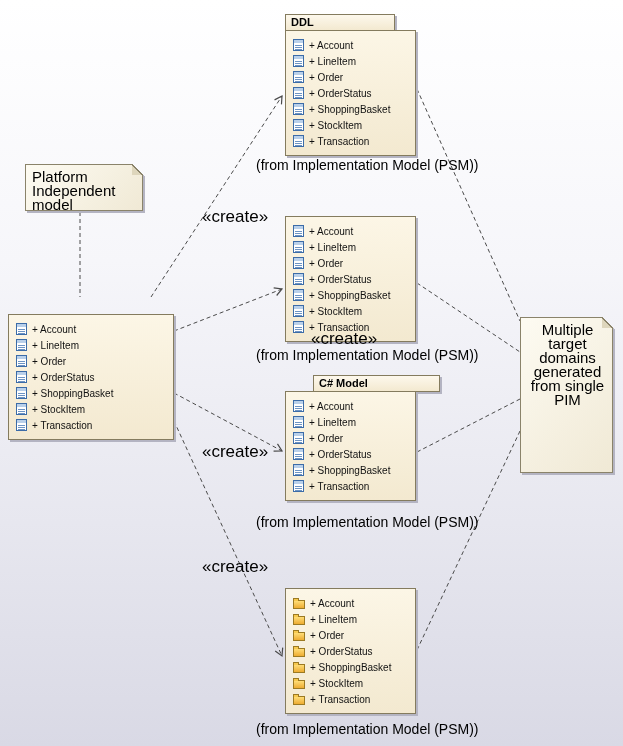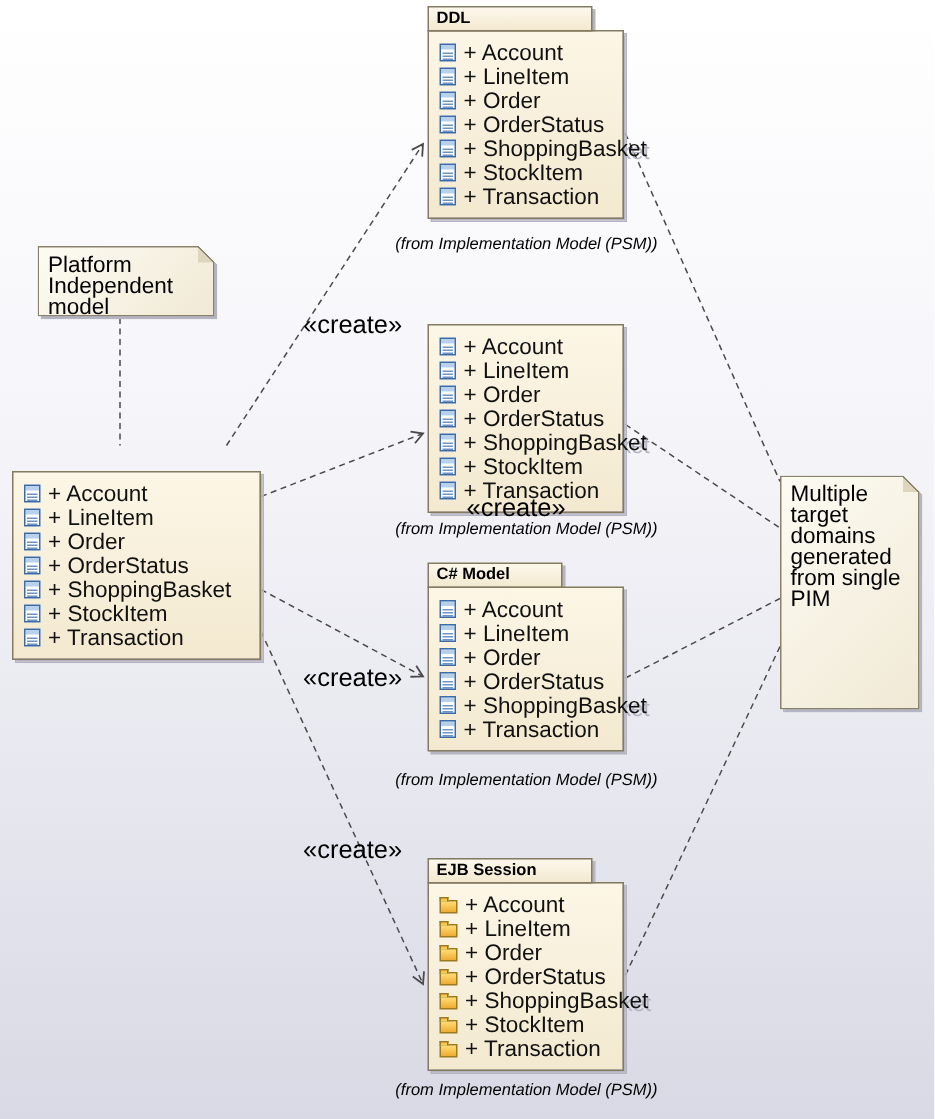--- a/index.html
+++ b/index.html
@@ -13,21 +13,21 @@
   .pkg{position:absolute;z-index:2;filter:drop-shadow(2px 2px 0 #b4b4c2);}
   .pkg-tab{position:absolute;top:0;left:0;height:17px;box-sizing:border-box;
            border:1px solid #847b5e;background:linear-gradient(180deg,#fdf8ec,#f3e9d0);
            z-index:2;}
   .pkg-title{display:block;font-size:11px;font-weight:bold;color:#000;
              line-height:15px;padding-left:5px;white-space:nowrap;}
   .pkg-body{position:absolute;top:16px;left:0;right:0;bottom:0;box-sizing:border-box;
             border:1px solid #847b5e;background:linear-gradient(180deg,#fcf6e6,#f3e9d0);
             padding-top:6px;z-index:1;}
   .row{display:flex;align-items:center;height:16px;padding-left:7px;}
-  .row-label{font-size:15px;color:#111;white-space:nowrap;}
+  .row-label{font-size:10px;color:#111;white-space:nowrap;}
 
   
   .ic{width:11px;height:12px;margin-right:5px;flex:0 0 auto;box-sizing:border-box;}
   .ic-class{border:1px solid #3c6ca8;
     background:
       linear-gradient(#b9d0ea,#b9d0ea) no-repeat 0 0 / 100% 3px,
       linear-gradient(#6d94c4,#6d94c4) no-repeat 1px 5px / 7px 1px,
       linear-gradient(#6d94c4,#6d94c4) no-repeat 1px 7px / 7px 1px,
       linear-gradient(#6d94c4,#6d94c4) no-repeat 1px 9px / 7px 1px,
       #ffffff;}
@@ -41,21 +41,21 @@
   .note-wrap{position:absolute;z-index:2;filter:drop-shadow(2px 2px 0 #b4b4c2);}
   .note{position:absolute;inset:0;box-sizing:border-box;border:1px solid #8a836a;
         background:linear-gradient(135deg,#fdfbf2,#f0e9d5);
         clip-path:polygon(0 0,calc(100% - 11px) 0,100% 11px,100% 100%,0 100%);}
   .note-fold{position:absolute;top:0;right:0;width:11px;height:11px;z-index:2;
         background:linear-gradient(to bottom left,transparent 49%,#8a836a 49%,#8a836a 55%,#ded6bc 55%);}
   .note-text{position:absolute;inset:0;z-index:1;padding:5px 4px 0 6px;
         font-size:15px;line-height:14px;color:#000;}
 
   .from-label{position:absolute;z-index:3;width:190px;text-align:center;
-        font-size:11px;font-style:italic;color:#000;white-space:nowrap;}
+        font-size:14px;color:#000;white-space:nowrap;}
   .conn-label{position:absolute;z-index:3;font-size:17px;color:#000;white-space:nowrap;}
 </style>
 </head>
 <body>
 
 <div id="canvas">
 
   <svg class="lines" width="623" height="746" viewBox="0 0 623 746">
     <defs>
       <marker id="oarrow" viewBox="0 0 12 12" refX="10" refY="6" markerWidth="11" markerHeight="11" orient="auto">
@@ -80,21 +80,21 @@
   <div class="conn-label" style="left:202px;top:442px;">«create»</div>
   <div class="conn-label" style="left:202px;top:557px;">«create»</div>
 
   <div class="note-wrap" style="left:25px;top:164px;width:118px;height:47px;">
     <div class="note">
       <div class="note-text">Platform Independent model</div>
     </div>
     <div class="note-fold"></div>
   </div>
 
-  <div class="note-wrap" style="left:520px;top:317px;width:93px;height:156px;">
+  <div class="note-wrap" style="left:520px;top:317px;width:93px;height:156px;text-align:center;">
     <div class="note">
       <div class="note-text">Multiple target domains generated from single PIM</div>
     </div>
     <div class="note-fold"></div>
   </div>
 
   <div class="pkg" style="left:8px;top:298px;width:166px;height:142px;">
     <div class="pkg-body">
       <div class="row">
           <span class="ic ic-class"></span>
@@ -120,21 +120,21 @@
           <span class="ic ic-class"></span>
           <span class="row-label">+ StockItem</span>
         </div>
       <div class="row">
           <span class="ic ic-class"></span>
           <span class="row-label">+ Transaction</span>
         </div>
     </div>
   </div>
 
-  <div class="pkg" style="left:285px;top:4px;width:131px;height:142px;">
+  <div class="pkg" style="left:285px;top:14px;width:131px;height:142px;">
     <div class="pkg-tab" style="width:110px;">
       <span class="pkg-title">DDL</span>
     </div>
     <div class="pkg-body">
       <div class="row">
           <span class="ic ic-class"></span>
           <span class="row-label">+ Account</span>
         </div>
       <div class="row">
           <span class="ic ic-class"></span>
@@ -192,21 +192,21 @@
         </div>
       <div class="row">
           <span class="ic ic-class"></span>
           <span class="row-label">+ Transaction</span>
         </div>
     </div>
   </div>
   <div class="from-label" style="left:256px;top:347px;">(from Implementation Model (PSM))</div>
 
   <div class="pkg" style="left:285px;top:375px;width:131px;height:126px;">
-    <div class="pkg-tab" style="width:90px;">
+    <div class="pkg-tab" style="width:127px;margin-left:28px;">
       <span class="pkg-title">C# Model</span>
     </div>
     <div class="pkg-body">
       <div class="row">
           <span class="ic ic-class"></span>
           <span class="row-label">+ Account</span>
         </div>
       <div class="row">
           <span class="ic ic-class"></span>
           <span class="row-label">+ LineItem</span>
@@ -225,23 +225,20 @@
         </div>
       <div class="row">
           <span class="ic ic-class"></span>
           <span class="row-label">+ Transaction</span>
         </div>
     </div>
   </div>
   <div class="from-label" style="left:256px;top:514px;">(from Implementation Model (PSM))</div>
 
   <div class="pkg" style="left:285px;top:572px;width:131px;height:142px;">
-    <div class="pkg-tab" style="width:110px;">
-      <span class="pkg-title">EJB Session</span>
-    </div>
     <div class="pkg-body">
       <div class="row">
           <span class="ic ic-folder"></span>
           <span class="row-label">+ Account</span>
         </div>
       <div class="row">
           <span class="ic ic-folder"></span>
           <span class="row-label">+ LineItem</span>
         </div>
       <div class="row">

